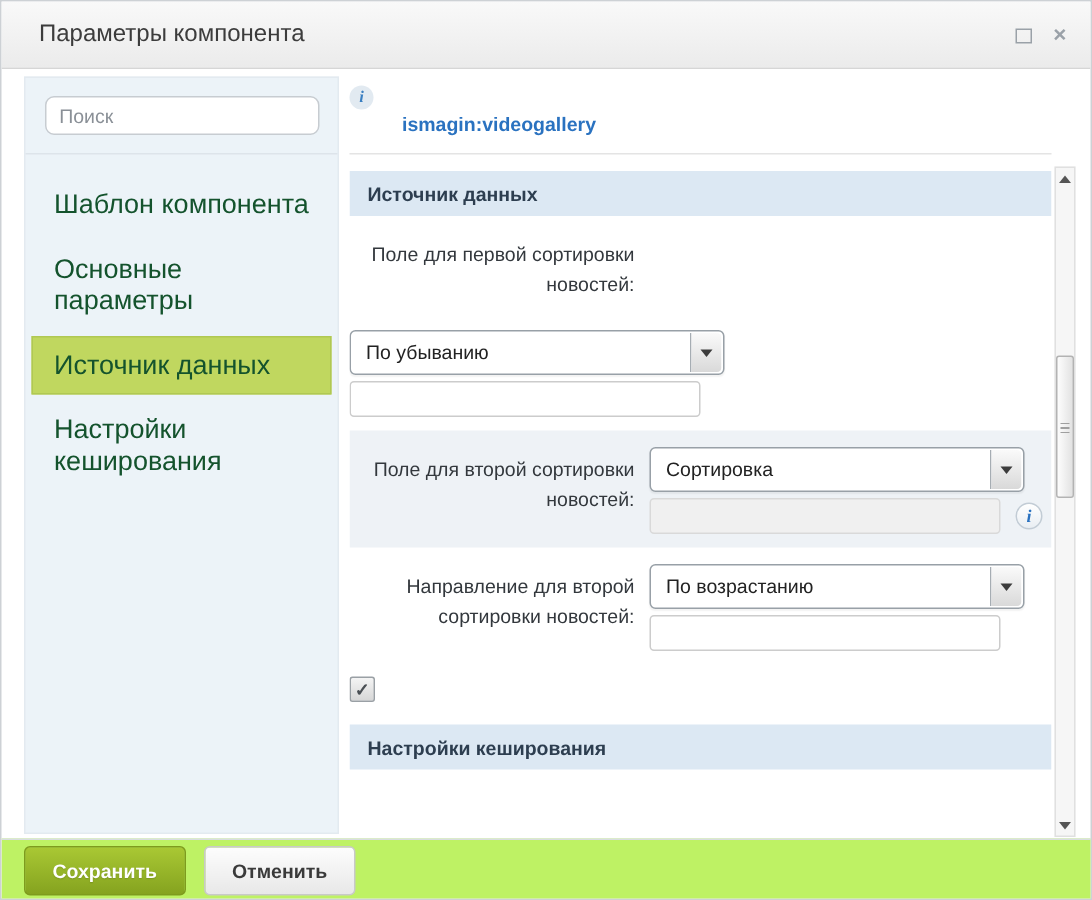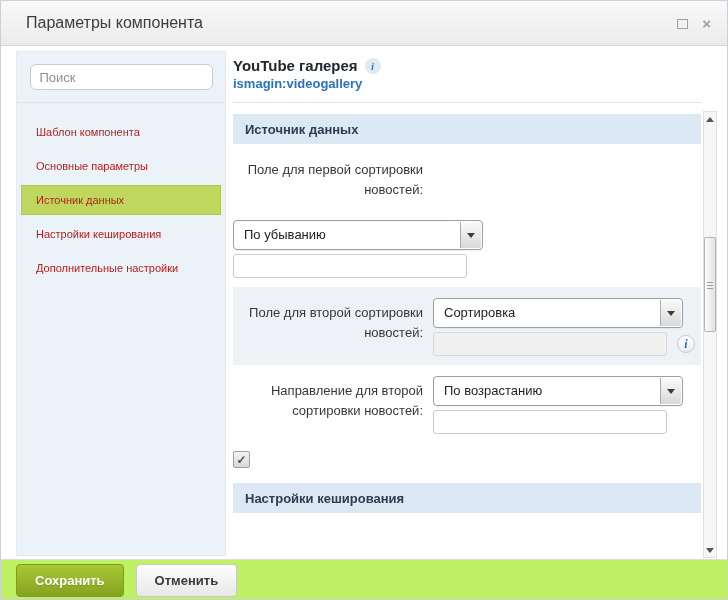--- a/index.html
+++ b/index.html
@@ -23,34 +23,34 @@
 
   
   .sidebar { position:absolute; left:15px; top:50px; width:210px; height:505px;
              background:#ecf3f8; border:1px solid #e3eaf0; padding-top:12px; }
   .search-input { display:block; width:183px; height:26px; margin:0 auto;
                   border:1px solid #c7ccd1; border-radius:6px; padding:0 9px;
                   font-size:13px; color:#333; background:#fff; outline:none;
                   font-family:"Liberation Sans", sans-serif; }
   .search-input::placeholder { color:#8a9097; }
   .sidebar-divider { height:1px; background:#dde4ea; margin:12px 0 14px 0; }
-  .menu-item { font-size:11px; color:#b91c1c; padding:8px 14px; margin:4px 4px;
+  .menu-item { font-size:18px; color:#14532d; padding:8px 14px; margin:4px 4px;
                cursor:pointer; border:1px solid transparent; }
   .menu-item.selected { background:#c0d75f; border-color:#b0c853; }
 
   
   .content { position:absolute; left:232px; top:50px; width:468px; height:505px; }
   .heading-row { display:flex; align-items:center; gap:7px; padding-top:6px; }
   .heading-title { font-size:15px; font-weight:bold; color:#21272e; }
   .info-badge { width:16px; height:16px; border-radius:50%; background:#e2eaf1;
                 color:#3a7fc1; font-family:"Liberation Serif", serif;
                 font-style:italic; font-weight:bold; font-size:11px;
                 display:flex; align-items:center; justify-content:center; }
   .component-link { font-size:13px; font-weight:bold; color:#2a72c0;
-                    text-decoration:none; display:inline-block; margin-top:2px; }
+                    text-decoration:none; display:inline-block; margin-top:2px;margin-left:35px; }
   .content-divider { height:1px; background:#e4e4e4; margin-top:10px; }
 
   .scrollarea { position:absolute; left:0; top:63px; width:468px; height:444px;
                 overflow:hidden; }
   .section-header { height:30px; background:#dce8f3; display:flex; align-items:center;
                     padding-left:12px; font-size:13px; font-weight:bold; color:#2d3e50; }
   .section-header.second { margin-top:6px; }
 
   .frow { display:flex; padding:11px 0 9px 0; }
   .frow.highlight { background:#eef2f6; }
@@ -129,27 +129,25 @@
     </div>
   </div>
 
   <div class="sidebar">
     <input class="search-input" type="text" placeholder="Поиск" style="">
     <div class="sidebar-divider"></div>
     <div class="menu-item">Шаблон компонента</div>
     <div class="menu-item">Основные параметры</div>
     <div class="menu-item selected">Источник данных</div>
     <div class="menu-item">Настройки кеширования</div>
-    <div class="menu-item">Дополнительные настройки</div>
   </div>
 
   <div class="content">
 
     <div class="heading-row">
-      <span class="heading-title">YouTube галерея</span>
       <span class="info-badge">i</span>
     </div>
     <a class="component-link" href="#">ismagin:videogallery</a>
     <div class="content-divider"></div>
 
     <div class="scrollarea">
 
       <div class="section-header">Источник данных</div>
 
       <div class="frow">

